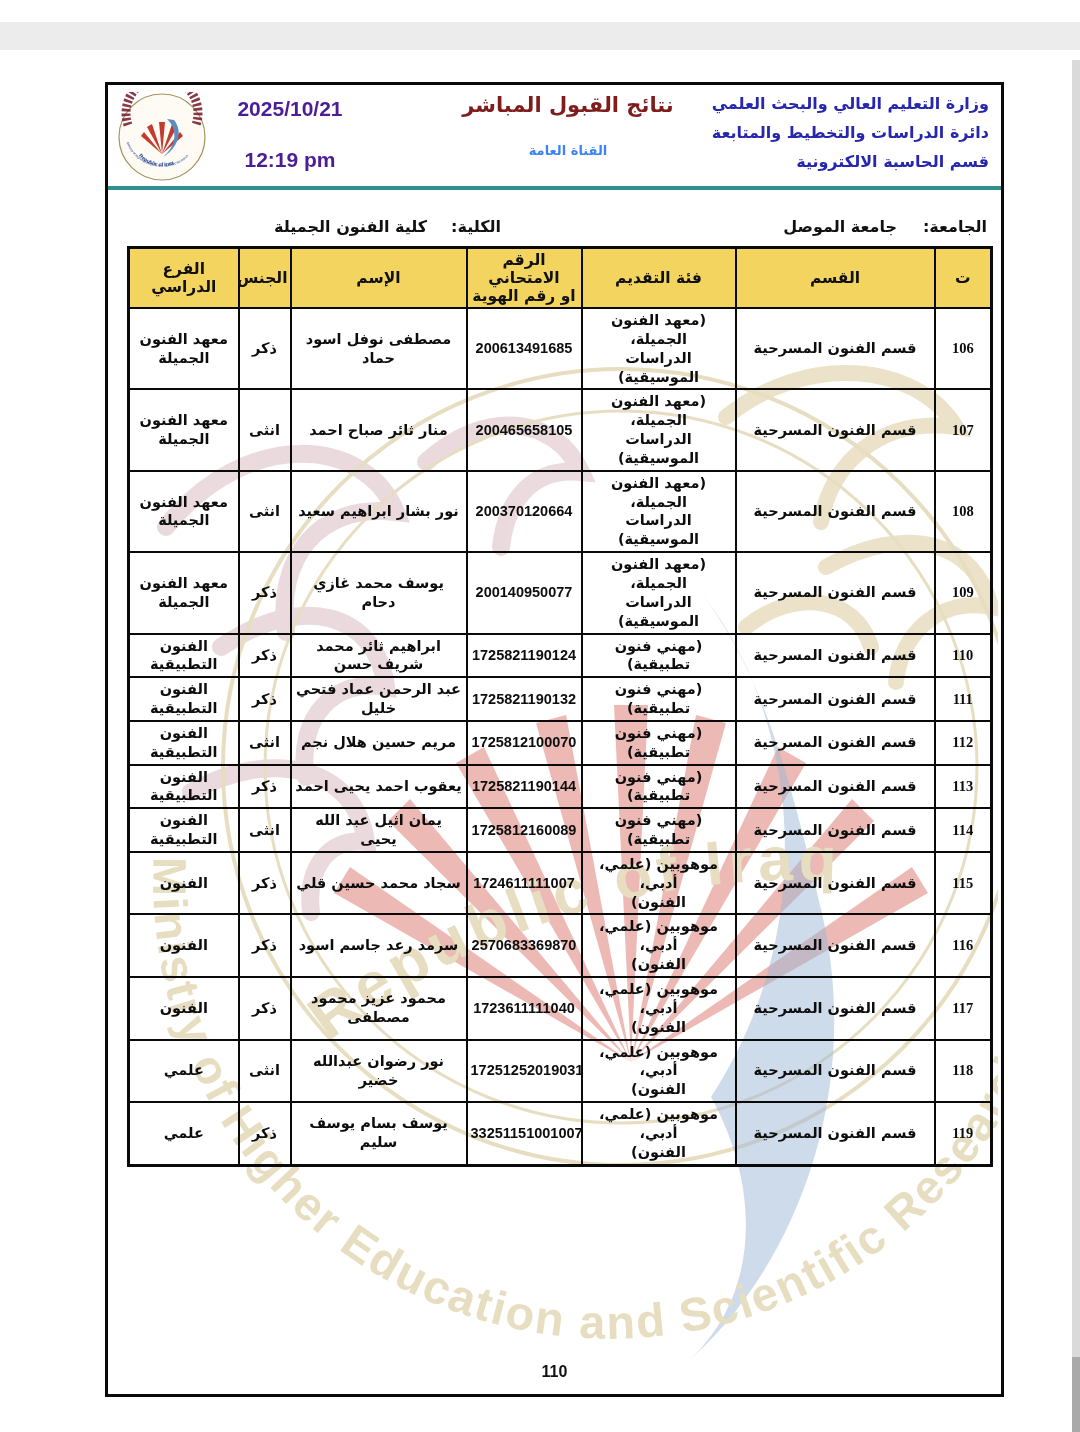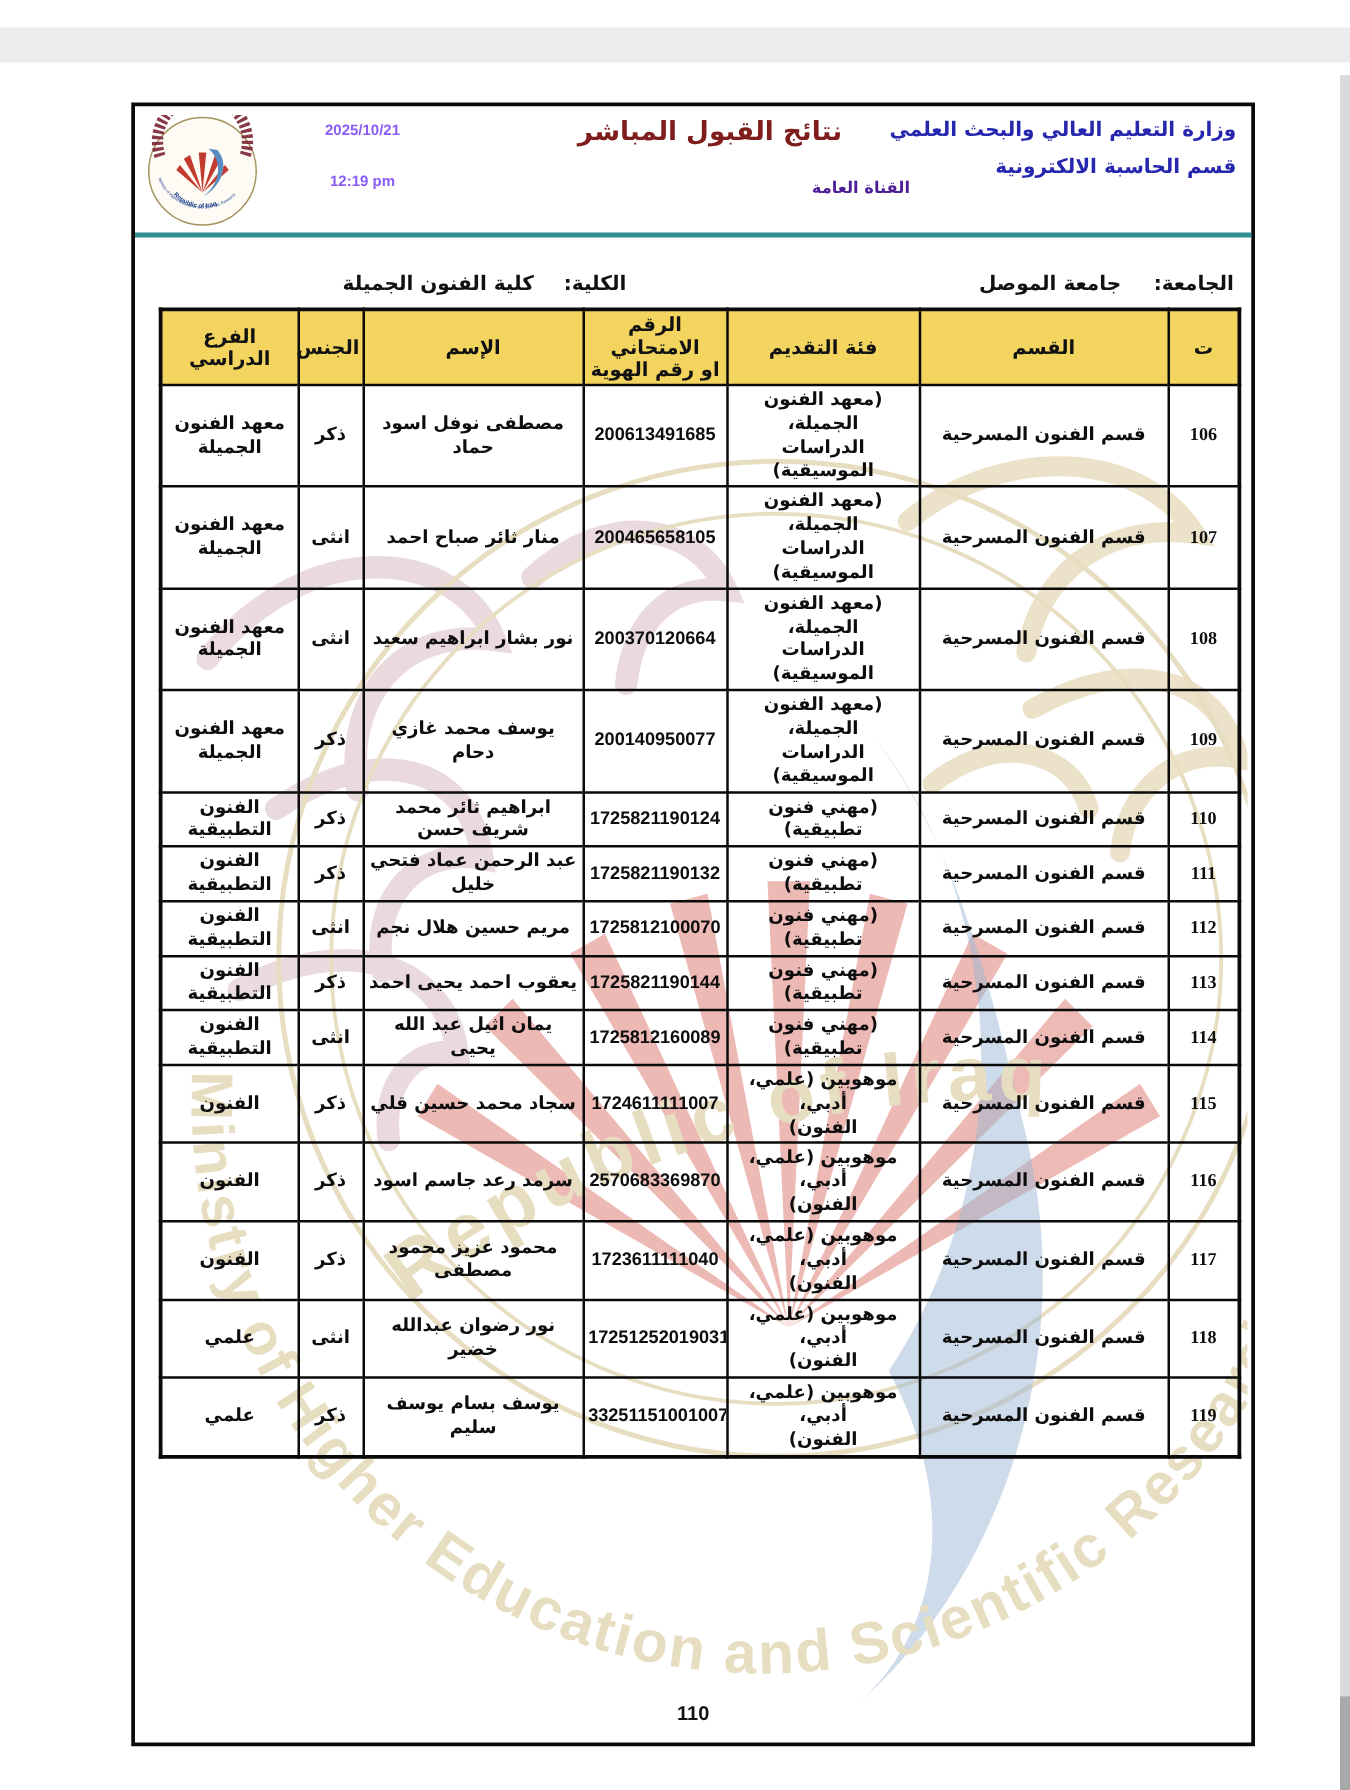--- a/index.html
+++ b/index.html
@@ -26,25 +26,25 @@
 
   .frame{
     position:absolute;left:105px;top:82px;width:899px;height:1315px;
     border:3px solid var(--border-black);background:transparent;
   }
 
   
   .header-area{position:absolute;left:0;top:0;width:100%;height:101px;}
   .logo-wrap{position:absolute;left:9px;top:7px;width:90px;height:90px;}
   .datetime{position:absolute;left:122px;top:12px;width:120px;text-align:center;
-    font-family:"Liberation Sans",sans-serif;font-weight:bold;font-size:12px;color:#8b5cf6;}
+    font-family:"Liberation Sans",sans-serif;font-weight:bold;font-size:21px;color:#4c1d95;}
   .datetime .time{margin-top:27px;}
   .center-title{position:absolute;left:300px;width:320px;top:8px;text-align:center;direction:rtl;}
   .center-title .t1{font-weight:bold;font-size:21px;color:#7f1d1d;}
-  .center-title .t2{font-weight:bold;font-size:13px;margin-top:26px;color:#4c1d95;text-align:right;}
+  .center-title .t2{font-weight:bold;font-size:13px;margin-top:26px;color:#3b82f6;}
   .ministry{position:absolute;right:12px;top:5px;text-align:right;direction:rtl;
     color:var(--header-text-blue);font-weight:bold;font-size:16px;line-height:1.8;}
   .teal-rule{position:absolute;left:0;top:101px;width:100%;height:4px;background:var(--teal-rule);}
 
   
   .info-row{position:absolute;left:0;top:116px;width:100%;height:42px;font-weight:bold;font-size:16px;color:#111;}
   .info-uni{position:absolute;right:14px;top:16px;direction:rtl;display:inline-flex;gap:26px;}
   .info-college{position:absolute;right:500px;top:16px;direction:rtl;display:inline-flex;gap:24px;}
 
   
@@ -161,20 +161,21 @@
     <div class="datetime">
       <div>2025/10/21</div>
       <div class="time">12:19 pm</div>
     </div>
     <div class="center-title">
       <div class="t1">نتائج القبول المباشر</div>
       <div class="t2">القناة العامة</div>
     </div>
     <div class="ministry">
       <div>وزارة التعليم العالي والبحث العلمي</div>
+      <div>دائرة الدراسات والتخطيط والمتابعة</div>
       <div>قسم الحاسبة الالكترونية</div>
     </div>
   </div>
   <div class="teal-rule"></div>
 
   <div class="info-row">
     <div class="info-uni">
       <span>الجامعة:</span>
       <span>جامعة الموصل</span>
     </div>

